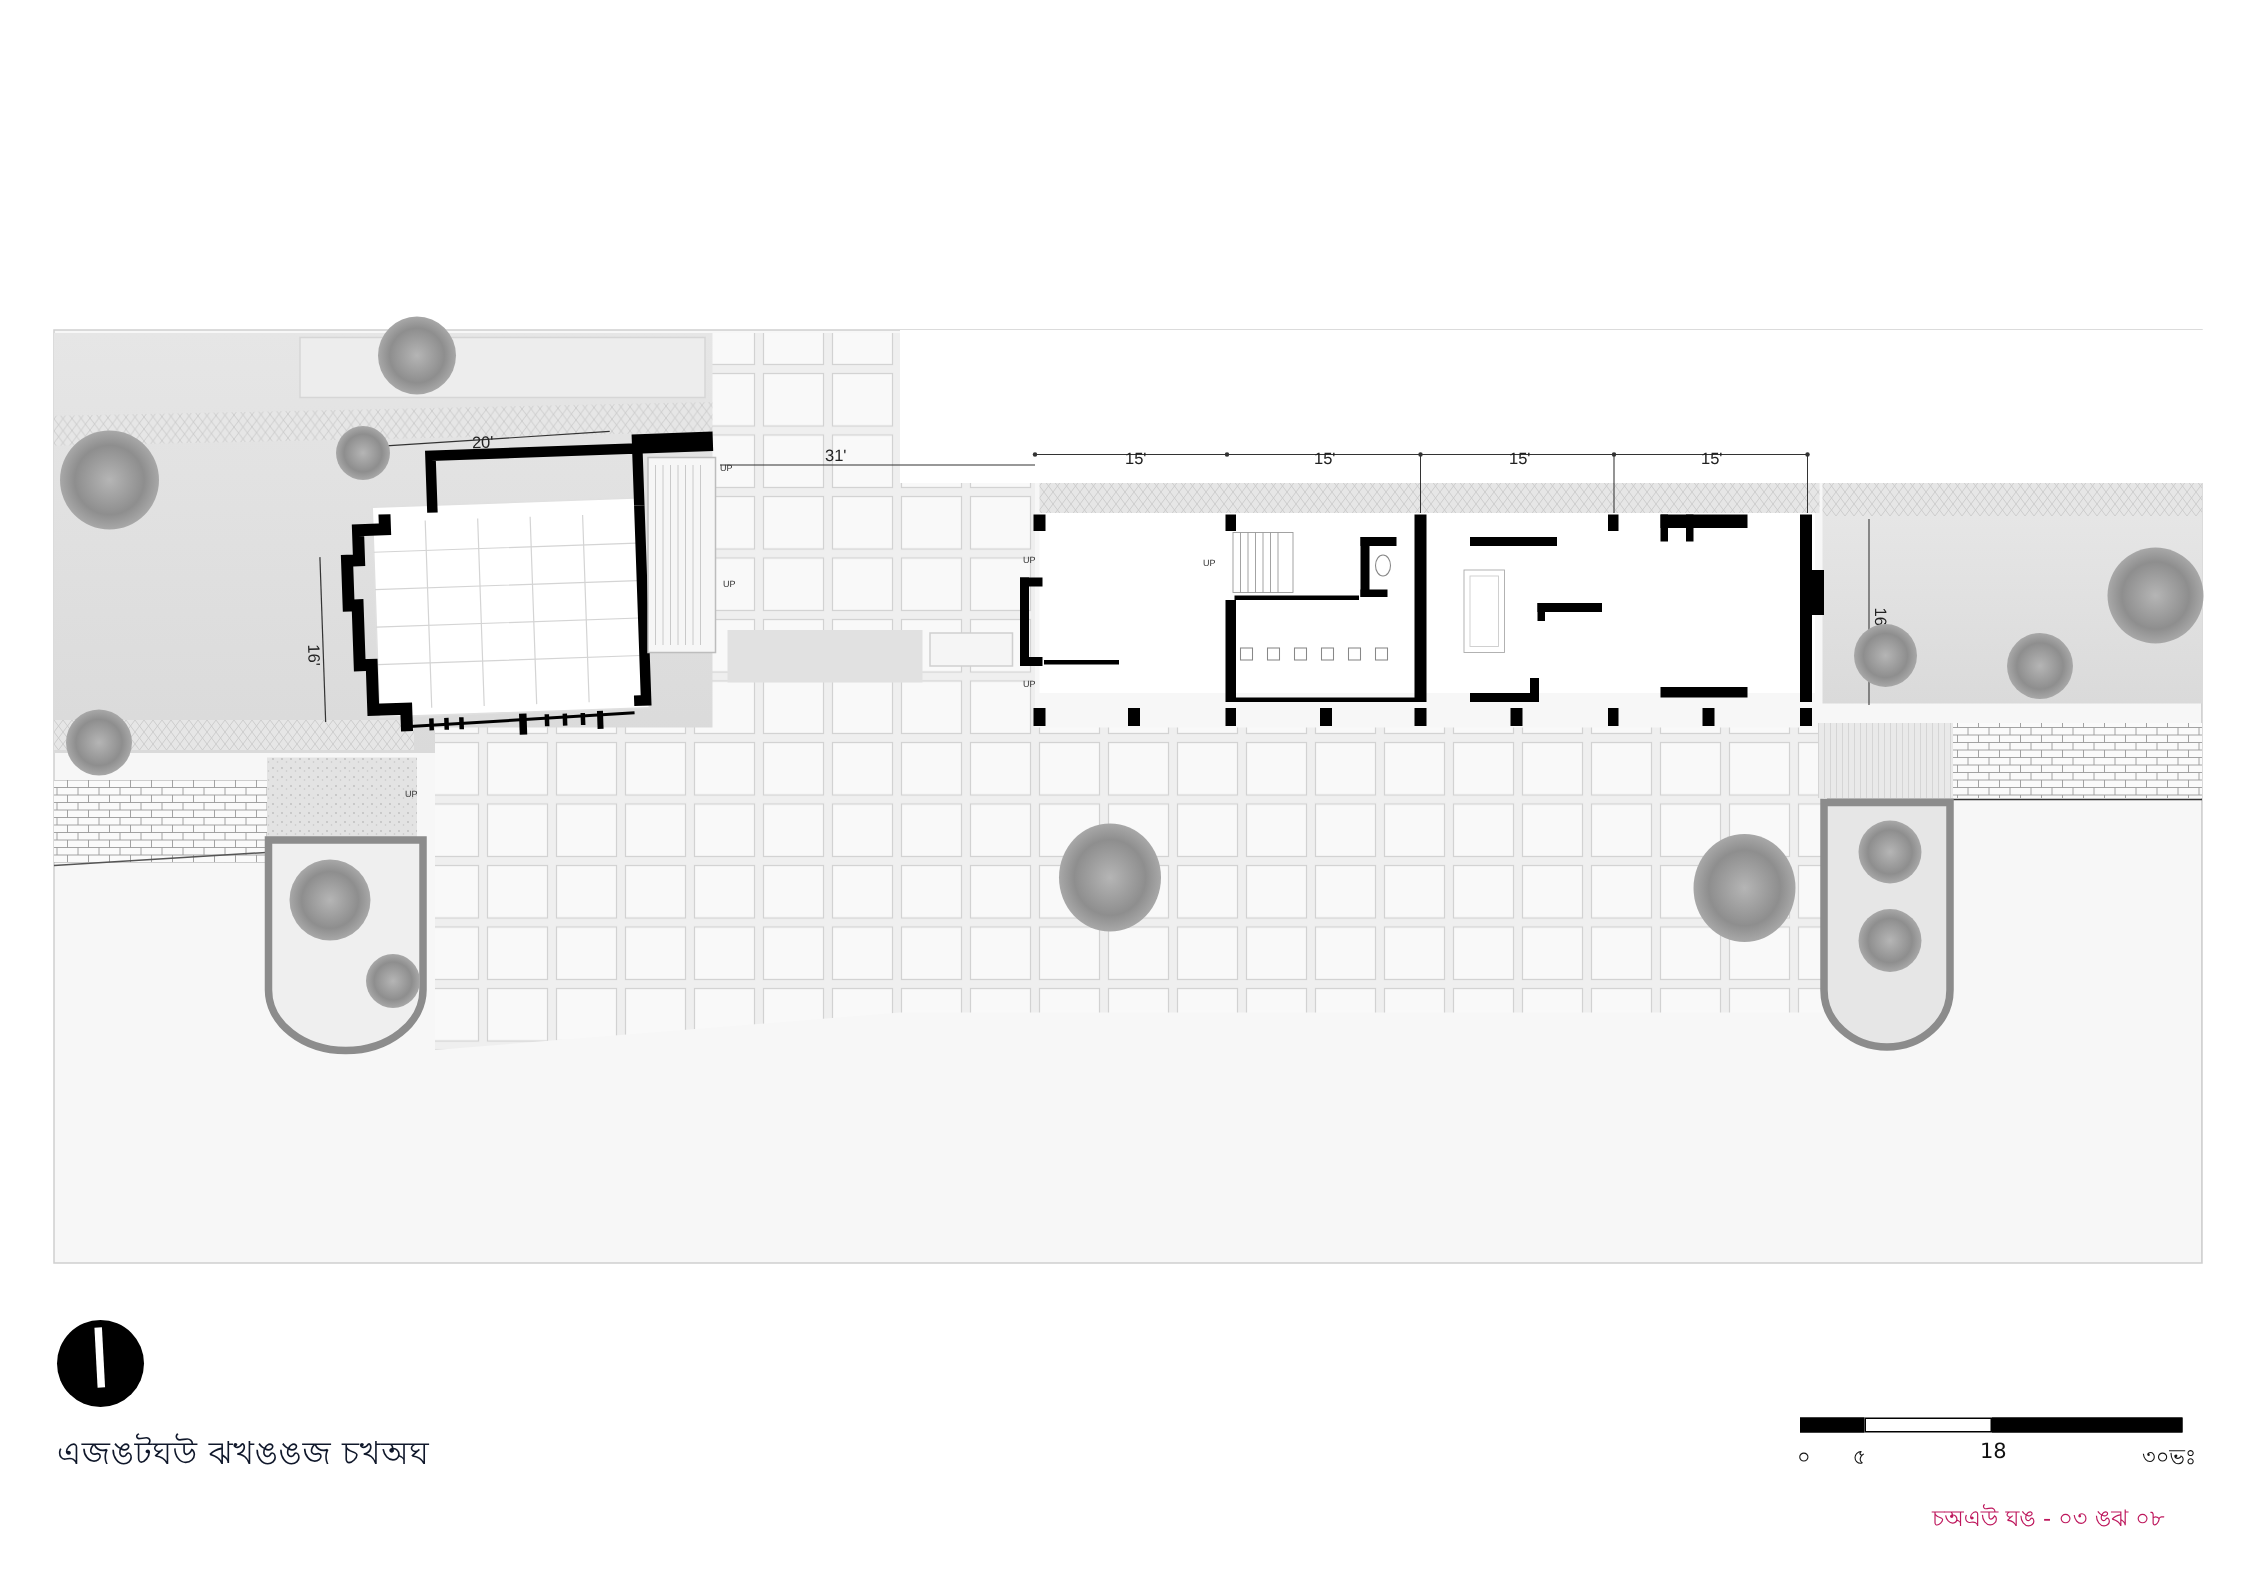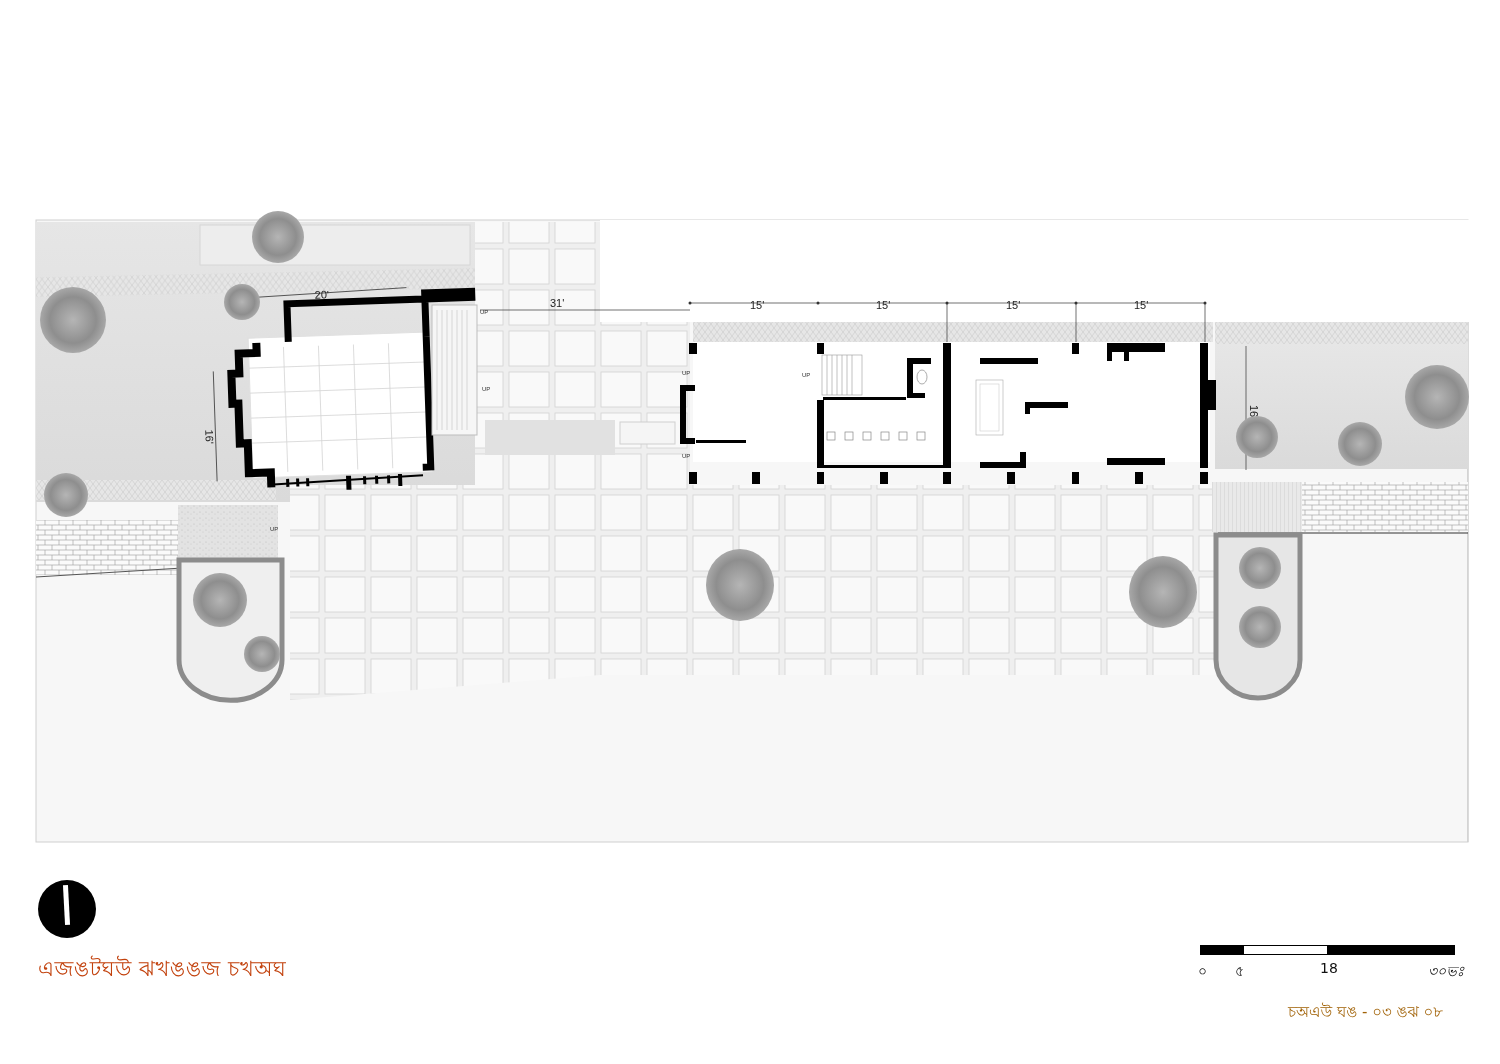--- a/index.html
+++ b/index.html
@@ -1,24 +1,24 @@
 <!DOCTYPE html>
 <html><head>
 <meta charset="utf-8">
 <style>
   html,body{margin:0;padding:0;background:#fff;}
   body{width:1500px;height:1064px;position:relative;overflow:hidden;font-family:"DejaVu Sans",sans-serif;}
   #plan{position:absolute;left:0;top:0;}
-  .title{position:absolute;left:38px;top:953px;font-size:21px;color:#c2410c;letter-spacing:0.5px;}
+  .title{position:absolute;left:38px;top:953px;font-size:21px;color:#0f172a;letter-spacing:0.5px;}
   .north{position:absolute;left:38px;top:880px;width:58px;height:58px;border-radius:50%;background:#000;}
   .north .needle{position:absolute;left:26px;top:5px;width:5px;height:40px;background:#fff;transform:rotate(-3deg);}
   .scalebar{position:absolute;left:1200px;top:945px;width:255px;height:10px;}
   .scalebar .seg{position:absolute;top:0;height:10px;box-sizing:border-box;border:1px solid #000;}
   .scale-labels{position:absolute;top:960px;font-size:14px;color:#111;}
-  .sheet{position:absolute;left:1288px;top:1000px;font-size:15px;color:#a16207;}
+  .sheet{position:absolute;left:1288px;top:1000px;font-size:15px;color:#be185d;}
   .dim{font-family:"Liberation Sans",sans-serif;font-size:11px;fill:#222;}
   .up{font-family:"Liberation Sans",sans-serif;font-size:6px;fill:#333;}
 </style>
 </head>
 <body>
 
 <svg id="plan" width="1500" height="1064" viewBox="0 0 1500 1064">
   <defs>
     <radialGradient id="treeG" cx="50%" cy="50%" r="50%">
       <stop offset="0%" stop-color="#b5b5b5"></stop>
@@ -247,15 +247,15 @@
 <div class="title">এজঙটঘউ ঝখঙঙজ চখঅঘ</div>
 
 <div class="scalebar">
   <div class="seg" style="left:0;width:43px;background:#000;"></div>
   <div class="seg" style="left:43px;width:85px;background:#fff;"></div>
   <div class="seg" style="left:128px;width:127px;background:#000;"></div>
 </div>
 <span class="scale-labels" style="left:1198px;">০</span>
 <span class="scale-labels" style="left:1235px;">৫</span>
 <span class="scale-labels" style="left:1320px;">18</span>
-<span class="scale-labels" style="left:1428px;font-style:italic;">৩০ভঃ</span>
+<span class="scale-labels" style="left:1428px;">৩০ভঃ</span>
 
 <div class="sheet">চঅএউ ঘঙ - ০৩ ঙঝ ০৮</div>
 
 </body></html>

